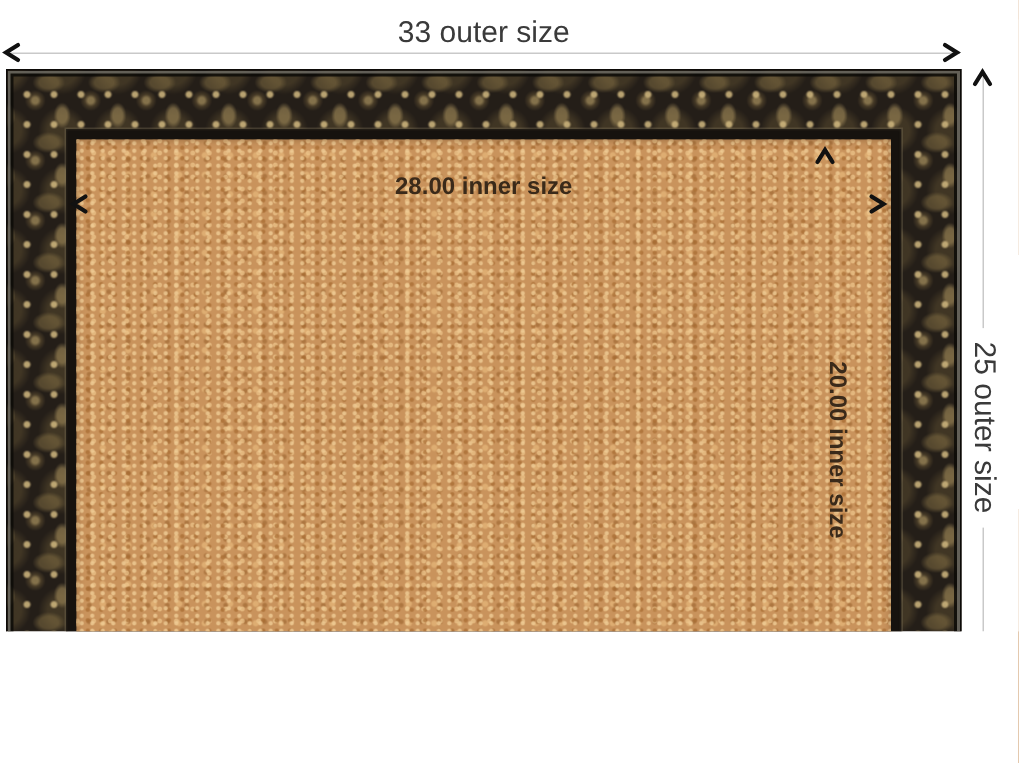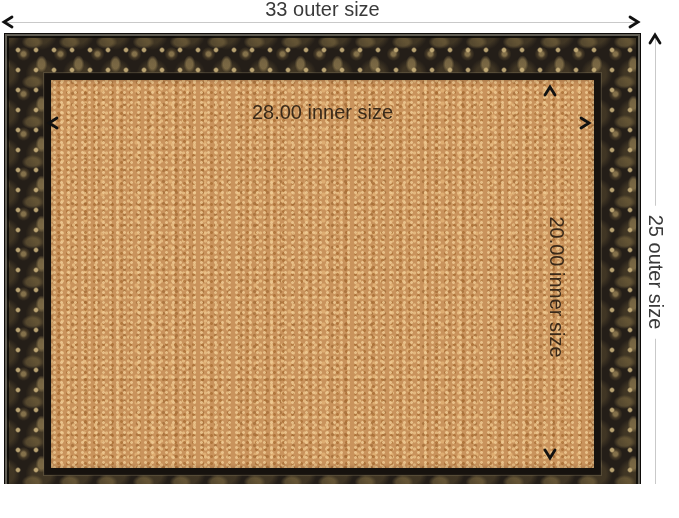--- a/index.html
+++ b/index.html
@@ -1,41 +1,42 @@
 <!DOCTYPE html>
 <html style="--background: #ffffff; --dimension-line: #c9c9c9; --arrow: #111111; --outer-label-text: #3a3a3a; --inner-label-text: #3a2a1a; --cork-base: #c9935c; --frame-base: #241e18; --lip: #16120e;"><head>
 <meta charset="utf-8">
 <style>
   html,body{margin:0;padding:0;background:#fff;}
   .stage{
     position:relative;
-    width:679px;height:484px;
+    width:679px;height:408px;
     background:var(--background,#ffffff);
     font-family:"Liberation Sans","DejaVu Sans",sans-serif;
     overflow:hidden;
+    margin-top:13px;
   }
   
   .dim-line{position:absolute;background:var(--dimension-line,#c9c9c9);}
   .dim-line.h{height:1px;}
   .dim-line.v{width:1px;}
   .arrow{position:absolute;width:16px;height:16px;}
   .arrow svg{display:block;}
   .arrow polyline{fill:none;stroke:var(--arrow,#111111);stroke-width:2.8;stroke-linecap:round;stroke-linejoin:miter;}
   .outer-label{
     position:absolute;color:var(--outer-label-text,#3a3a3a);
     font-size:20px;line-height:24px;white-space:nowrap;
   }
   .outer-label.top{left:4px;width:637px;top:-3px;text-align:center;}
   .outer-label.right{
     left:656px;top:272px;transform:translate(-50%,-50%);
     writing-mode:vertical-rl;background:var(--background,#ffffff);padding:9px 1px;
   }
   .inner-label{
     position:absolute;color:var(--inner-label-text,#3a2a1a);
-    font-size:20px;line-height:24px;white-space:nowrap;
+    font-size:16px;line-height:24px;white-space:nowrap;font-weight:bold;
   }
   .inner-label.h{left:4px;width:637px;top:100px;text-align:center;}
   .inner-label.v{left:557px;top:287px;transform:translate(-50%,-50%);writing-mode:vertical-rl;}
   
   .frame{
     position:absolute;left:4px;top:33px;width:635px;height:480px;
     background-color:var(--frame-base,#241e18);
     background-image:
       radial-gradient(circle, rgba(210,185,128,0.85) 0 1.5px, rgba(210,185,128,0) 3px),
       radial-gradient(circle, rgba(172,148,96,0.70) 0 2px, rgba(112,92,56,0.45) 4px, rgba(112,92,56,0) 7px),

